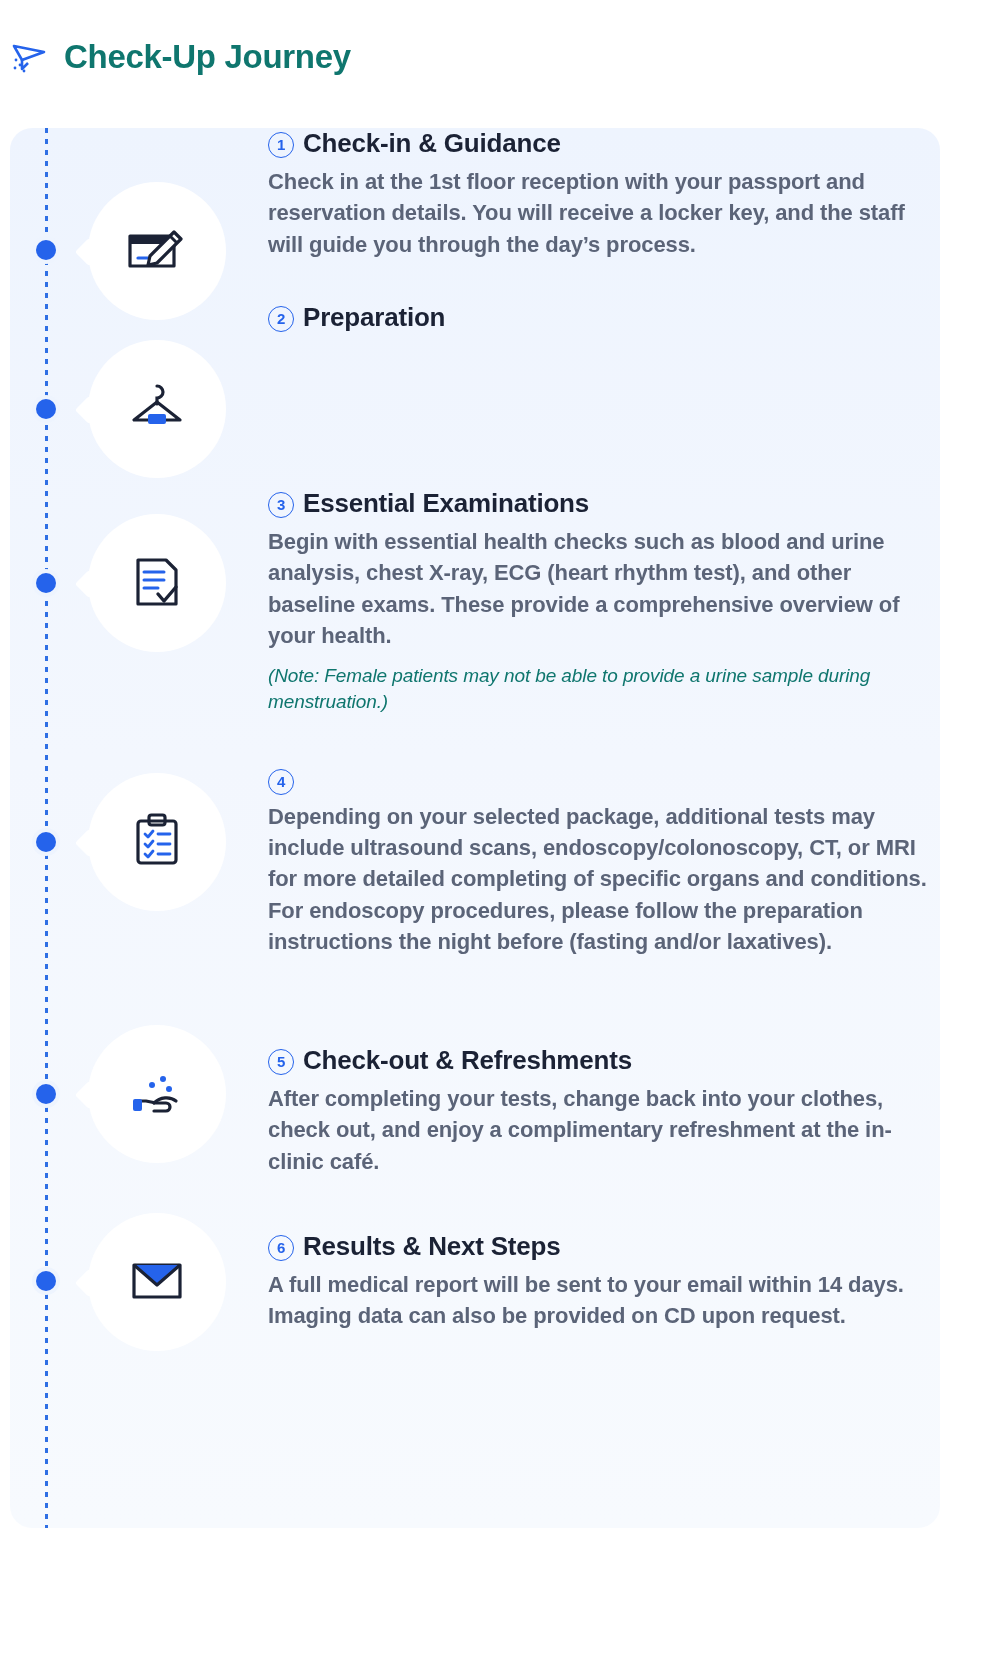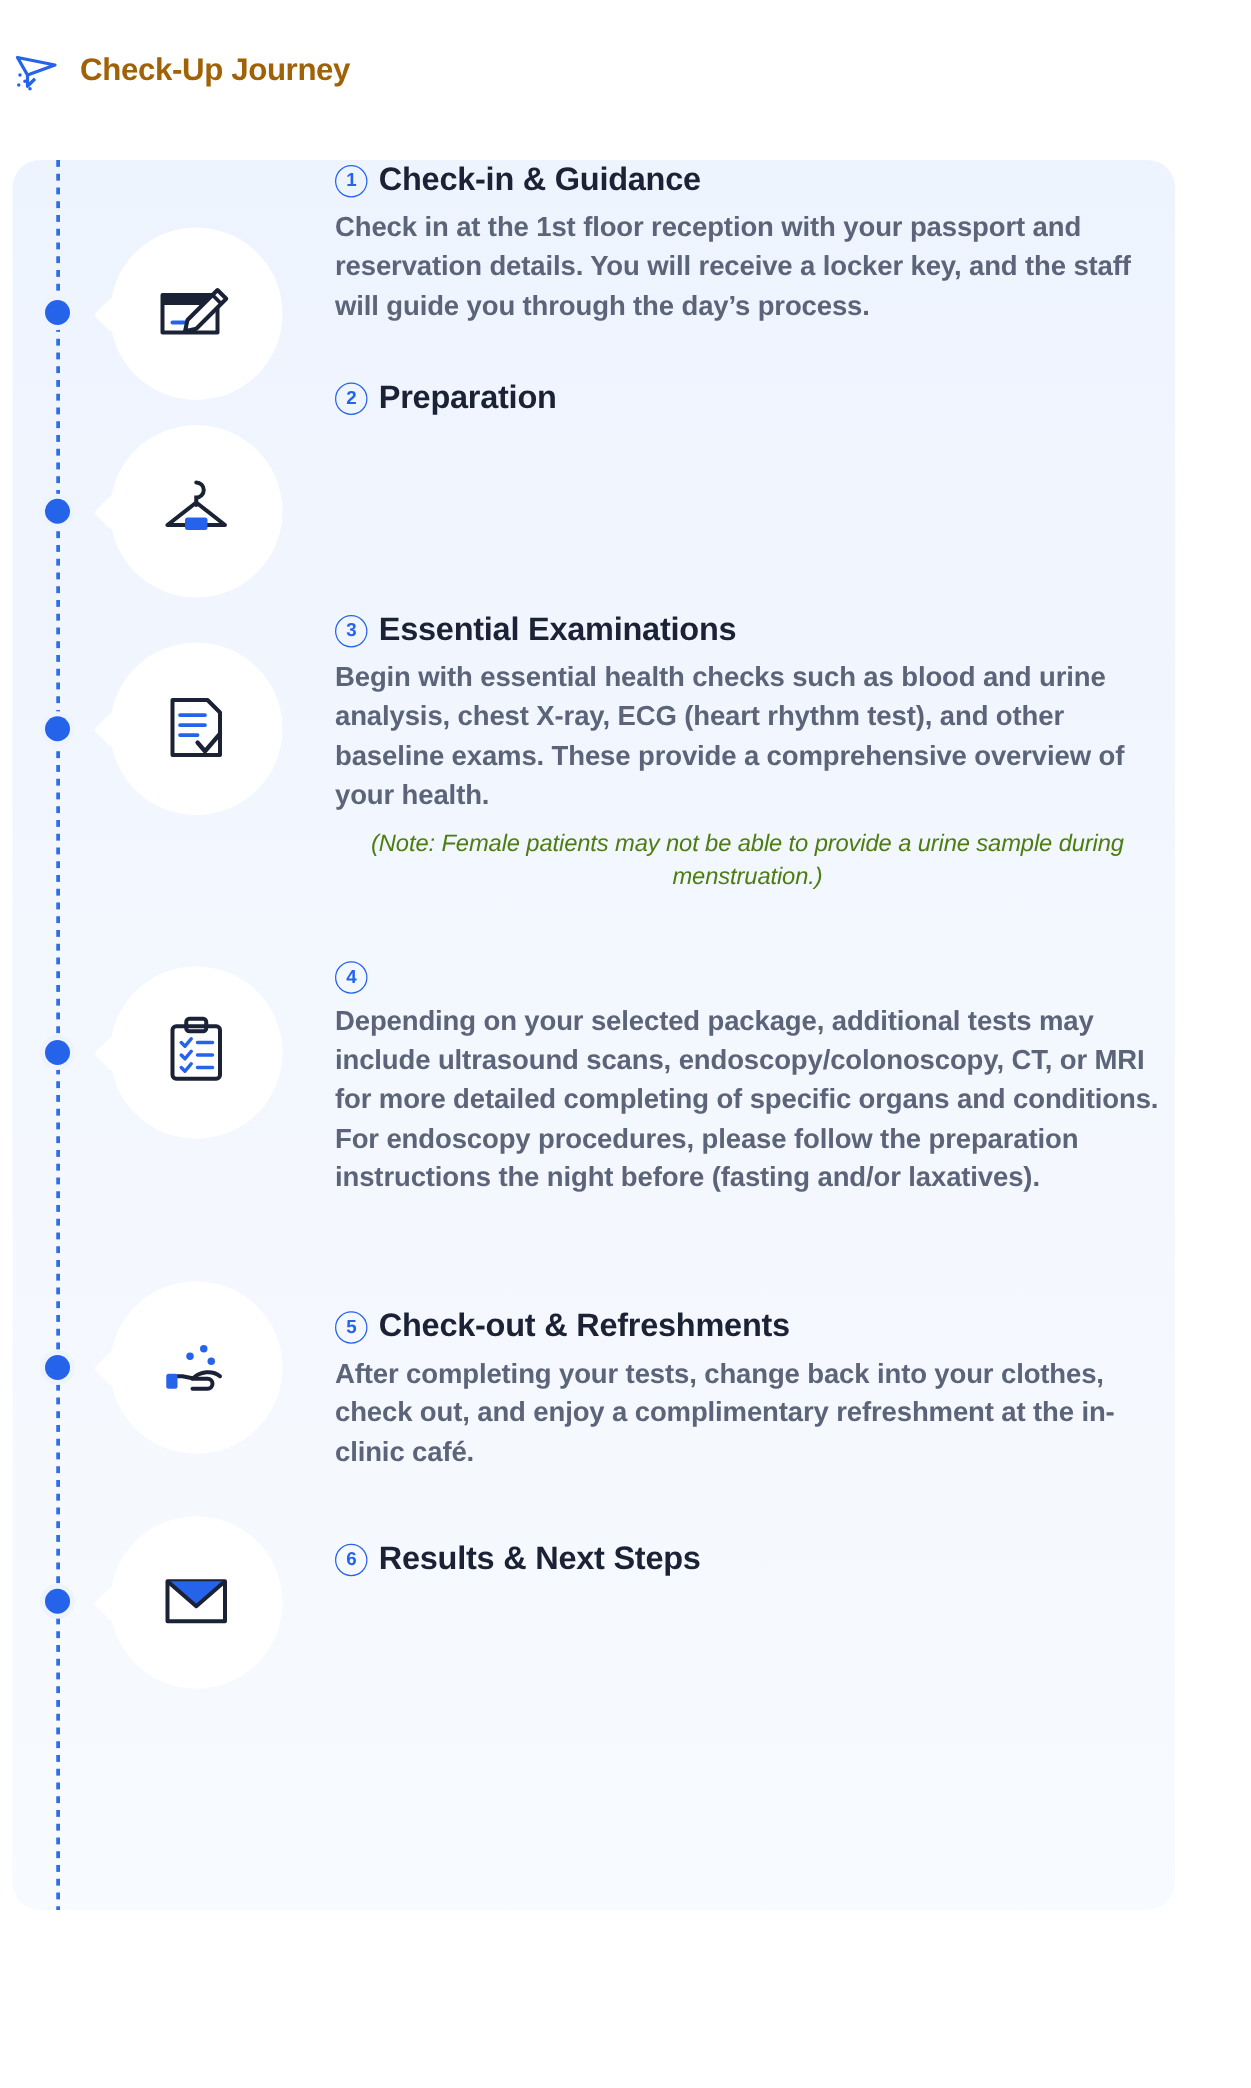--- a/index.html
+++ b/index.html
@@ -26,23 +26,23 @@
     box-sizing: border-box;
   }
   .header-icon {
     width: 40px;
     height: 40px;
     flex: 0 0 40px;
     position: relative;
     top: 2px;
   }
   .header-title {
-    font-size: 25px;
+    font-size: 33px;
     font-weight: bold;
-    color: #a16207;
+    color: #0f766e;
     letter-spacing: -0.3px;
     line-height: 1;
   }
 
   
   .panel {
     position: absolute;
     left: 10px;
     top: 128px;
     width: 930px;
@@ -151,24 +151,23 @@
     font-size: 22px;
     line-height: 1.42;
     color: #5b6478;
     letter-spacing: -0.1px;
     font-weight: bold;
   }
   .step-note {
     margin-top: 12px;
     font-size: 19px;
     line-height: 1.36;
-    color: #4d7c0f;
+    color: #0f766e;
     font-style: italic;
     letter-spacing: -0.1px;
-    text-align: center;
   }
 </style>
 </head>
 <body>
 
 <div class="header">
   <span class="header-icon">
     <svg width="40" height="40" viewBox="0 0 40 40">
       <path d="M4 8 L34 14 L12 22 Z" fill="none" stroke="#2563eb" stroke-width="2.6" stroke-linejoin="round"></path>
       <path d="M12 22 L12 31 L18 25" fill="none" stroke="#2563eb" stroke-width="2.6" stroke-linejoin="round"></path>
@@ -306,16 +305,17 @@
           <path d="M14 22 L37 42 L60 22 Z" fill="#2563eb"></path>
           <path d="M14 22 L37 42 L60 22" fill="none" stroke="#1b2235" stroke-width="3.2" stroke-linejoin="round"></path>
         </svg>
       </span>
     </span>
     <div class="content">
       <div class="step-title">
         <span class="step-num">6</span>
         <span>Results &amp; Next Steps</span>
       </div>
+      <div class="step-desc">A full medical report will be sent to your email within 14 days. Imaging data can also be provided on CD upon request.</div>
     </div>
   </div>
 
 </div>
 
 </body></html>

